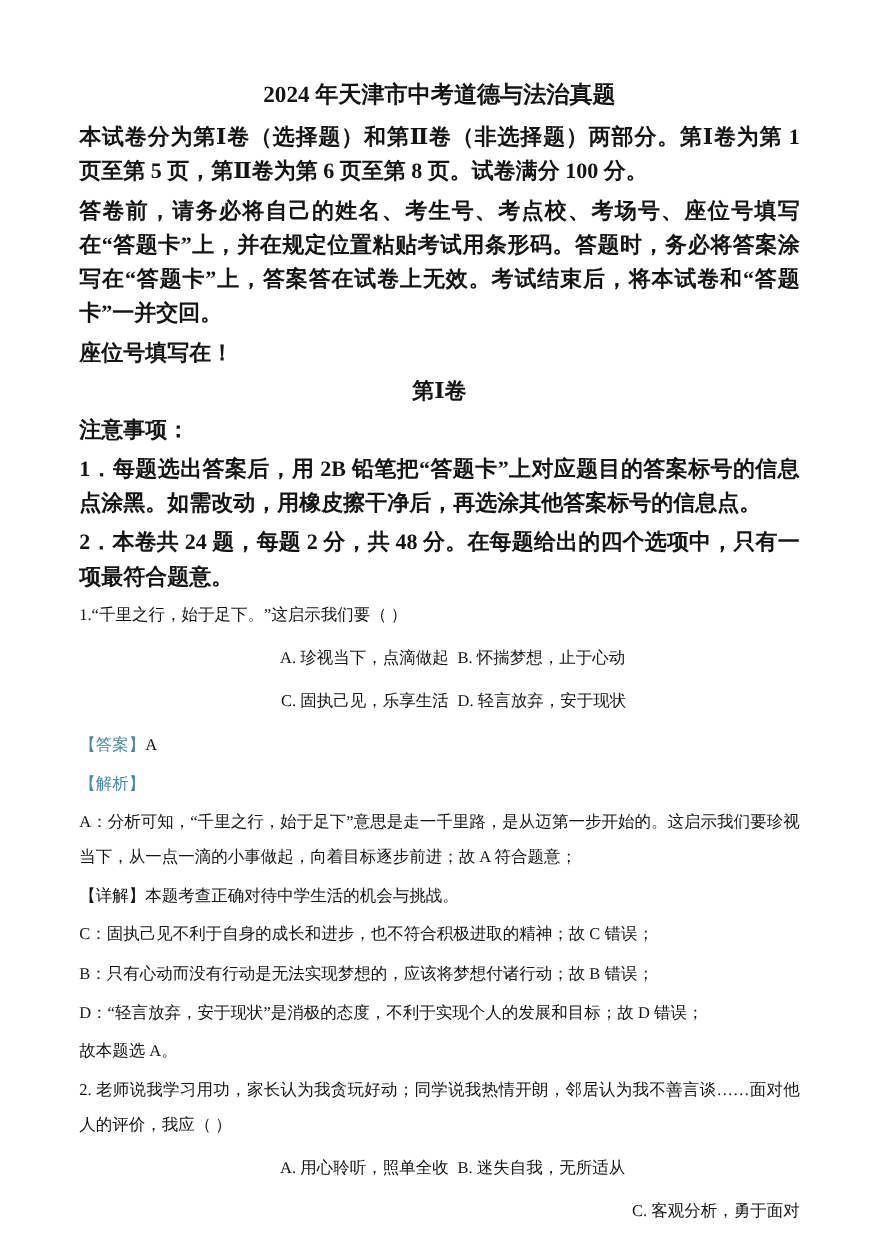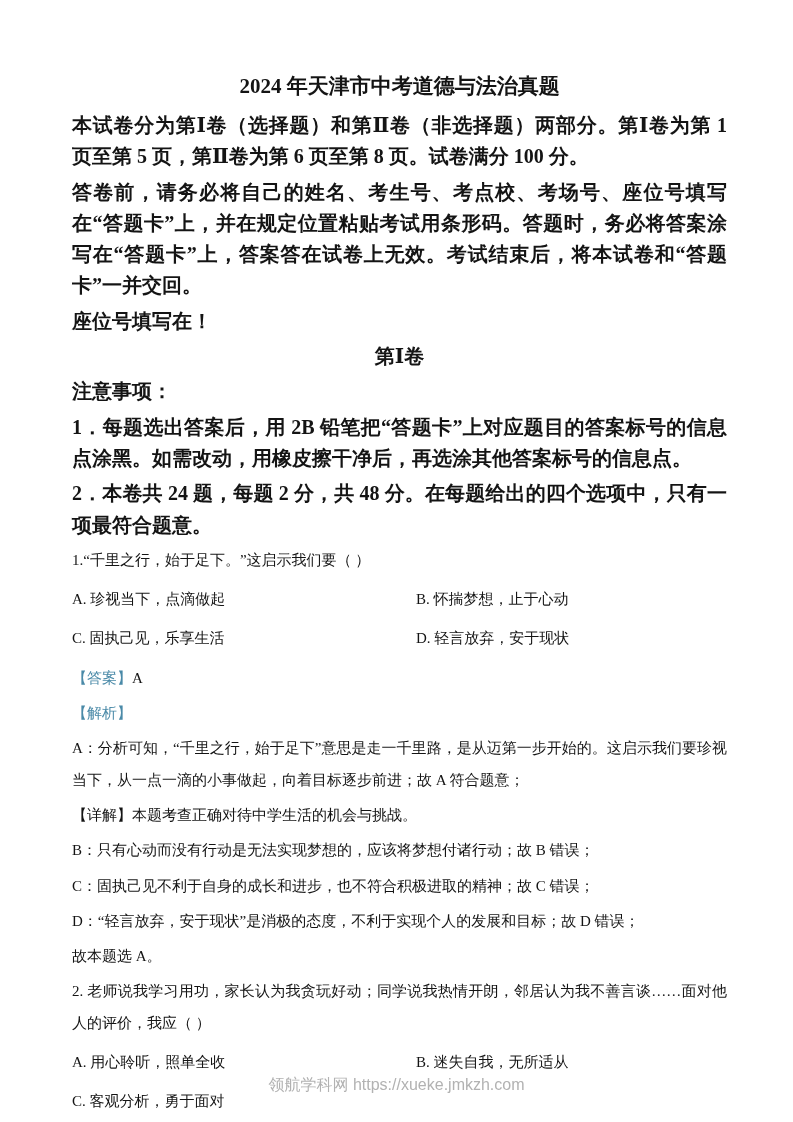--- a/index.html
+++ b/index.html
@@ -20,21 +20,21 @@
   .content p.title-line {
     font-size: 21px; font-weight: bold; text-align: center; line-height: 40px;
   }
   .content p.subtitle-line {
     font-size: 16px; font-weight: bold; text-align: center; line-height: 33px;
   }
   .content p.bold { font-weight: bold; font-size: 20px; }
   .center { text-align: center; }
   .justify { text-align: justify; }
   .opt-row { display: flex; }
-  .opt-row p:first-child { width: 336px; flex: none; }
+  .opt-row p:first-child { width: 336px; flex: none; text-align: right; }
   .opt-row p:last-child { flex: 1; }
   .teal { color: #4a8aa8; }
   .footer {
     position: absolute; left: 0; right: 0; bottom: 26px;
     text-align: center;
     font-family: "Liberation Sans", "DejaVu Sans", sans-serif;
     font-size: 16px;
     color: #b2b2b2;
   }
 </style>
@@ -61,34 +61,33 @@
         <p>B. 怀揣梦想，止于心动</p>
       </div>
       <div class="opt-row">
         <p>C. 固执己见，乐享生活</p>
         <p>D. 轻言放弃，安于现状</p>
       </div>
       <p><span class="teal">【答案】</span><span>A</span></p>
       <p class="teal">【解析】</p>
       <p class="justify">A：分析可知，“千里之行，始于足下”意思是走一千里路，是从迈第一步开始的。这启示我们要珍视当下，从一点一滴的小事做起，向着目标逐步前进；故 A 符合题意；</p>
       <p class="justify">【详解】本题考查正确对待中学生活的机会与挑战。</p>
+      <p class="justify">C：固执己见不利于自身的成长和进步，也不符合积极进取的精神；故 C 错误；</p>
       <p class="justify">B：只有心动而没有行动是无法实现梦想的，应该将梦想付诸行动；故 B 错误；</p>
-      <p class="justify">C：固执己见不利于自身的成长和进步，也不符合积极进取的精神；故 C 错误；</p>
       <p class="justify">D：“轻言放弃，安于现状”是消极的态度，不利于实现个人的发展和目标；故 D 错误；</p>
       <p>故本题选 A。</p>
     </section>
 
     <section>
       <p class="justify">2. 老师说我学习用功，家长认为我贪玩好动；同学说我热情开朗，邻居认为我不善言谈……面对他人的评价，我应（    ）</p>
       <div class="opt-row">
         <p>A. 用心聆听，照单全收</p>
         <p>B. 迷失自我，无所适从</p>
       </div>
       <div class="opt-row">
         <p>C. 客观分析，勇于面对</p>
       </div>
       <p><span class="teal">【答案】</span><span>C</span></p>
     </section>
 
   </div>
 
-  <div class="footer">领航学科网 https://xueke.jmkzh.com</div>
 </div>
 
 </body></html>

